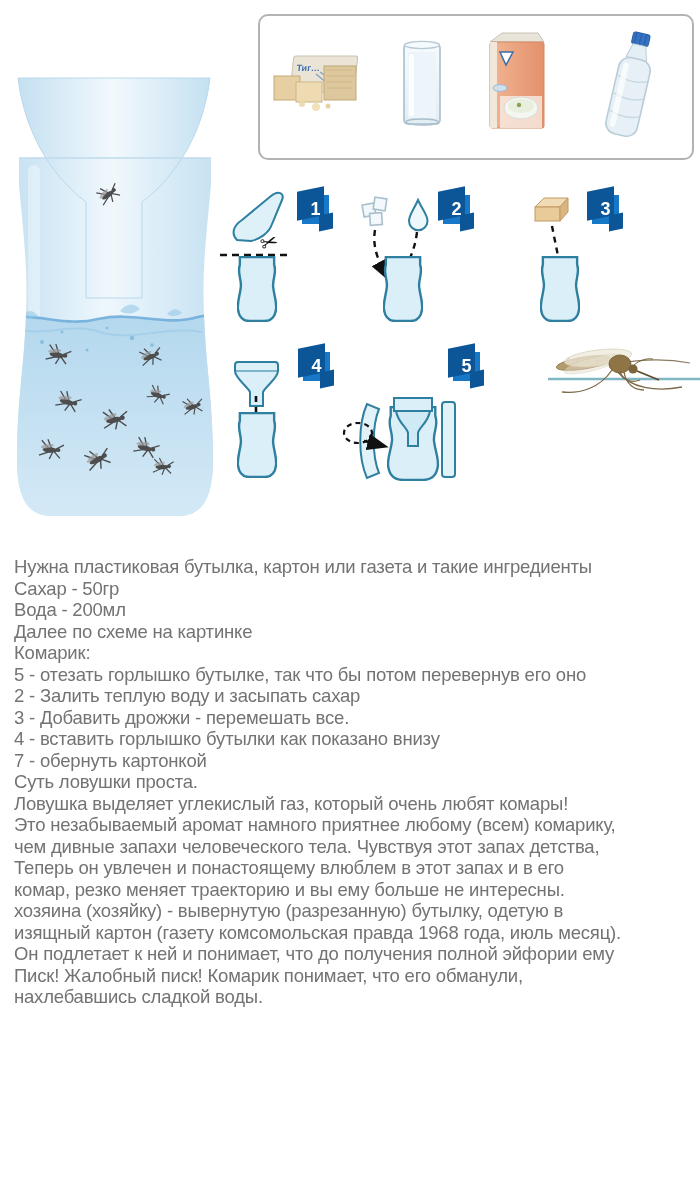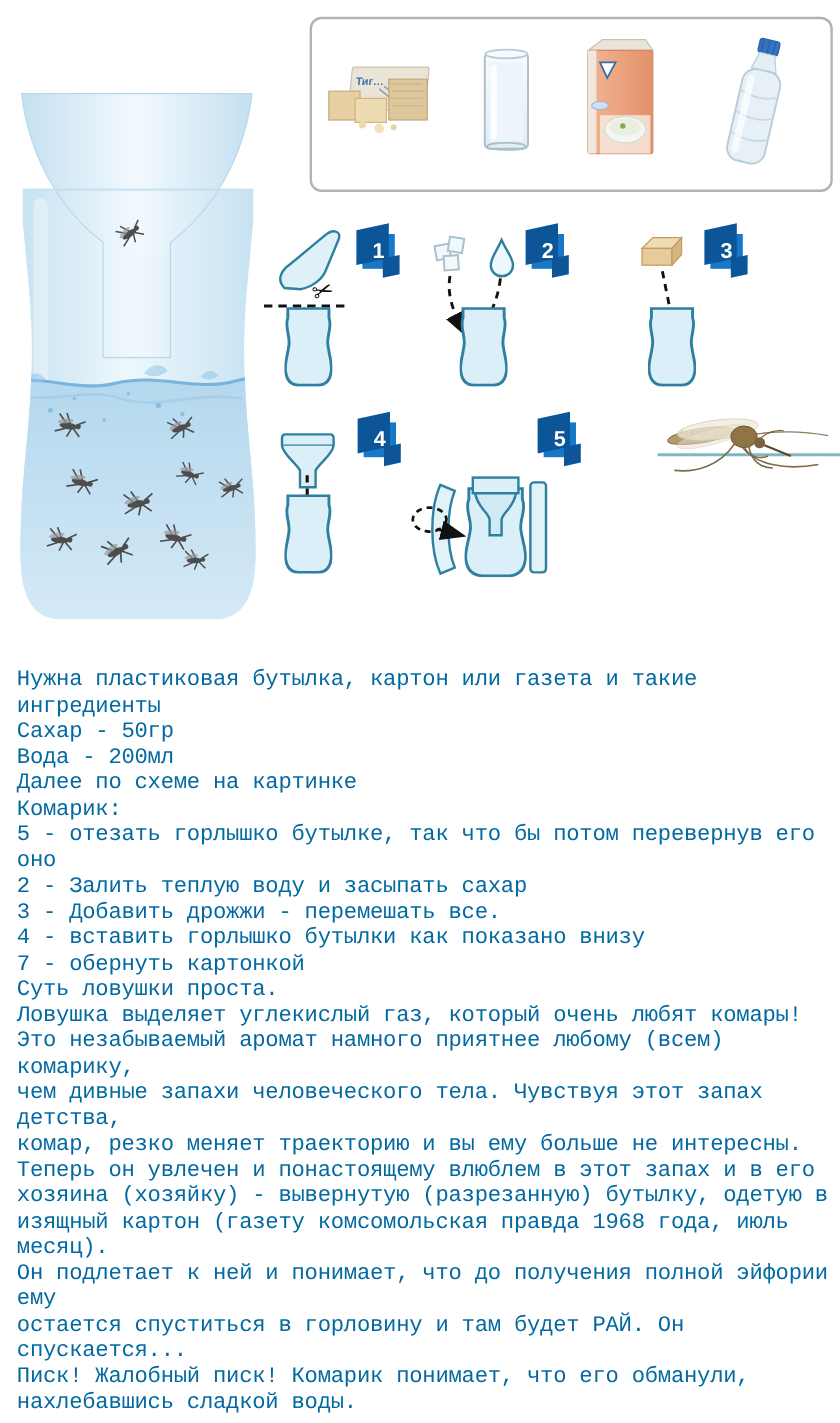--- a/index.html
+++ b/index.html
@@ -16,21 +16,21 @@
         display:flex;align-items:center;justify-content:center;
         font-size:18px;font-weight:bold;z-index:3;
         font-family:"Liberation Sans",sans-serif;}
   .badge::before{content:"";position:absolute;left:-5px;top:-6px;width:100%;height:100%;
         background:#0c5697;transform:skewY(-12deg);z-index:-1;}
   .badge::after{content:"";position:absolute;right:-4px;bottom:-6px;width:14px;height:16px;
         background:#0c5697;transform:skewY(-12deg);z-index:-2;}
 
   
   .textblock{position:absolute;left:14px;top:556px;width:678px;
-        font-size:18.5px;line-height:21.5px;letter-spacing:-0.2px;color:#0369a1;font-family:Liberation Mono, monospace;}
+        font-size:18.5px;line-height:21.5px;letter-spacing:-0.2px;color:#737373;}
   .textblock p{margin:0;}
   .gap{margin-top:19px;}
 </style>
 </head>
 <body>
 
 <div class="page">
 
   <svg class="abs" style="left:2px;top:70px;" width="225" height="470" viewBox="0 0 225 470">
     <defs>
@@ -255,23 +255,22 @@
     <p>5 - отезать горлышко бутылке, так что бы потом перевернув его оно</p>
     <p>2 - Залить теплую воду и засыпать сахар</p>
     <p>3 - Добавить дрожжи - перемешать все.</p>
     <p>4 - вставить горлышко бутылки как показано внизу</p>
     <p>7 - обернуть картонкой</p>
 
     <p class="gap">Суть ловушки проста.</p>
     <p>Ловушка выделяет углекислый газ, который очень любят комары!</p>
     <p>Это незабываемый аромат намного приятнее любому (всем) комарику,</p>
     <p>чем дивные запахи человеческого тела. Чувствуя этот запах детства,</p>
+    <p>Теперь он увлечен и понастоящему влюблем в этот запах и в его</p>
     <p>комар, резко меняет траекторию и вы ему больше не интересны.</p>
-    <p>Теперь он увлечен и понастоящему влюблем в этот запах и в его</p>
     <p>хозяина (хозяйку) - вывернутую (разрезанную) бутылку, одетую в</p>
     <p>изящный картон (газету комсомольская правда 1968 года, июль месяц).</p>
     <p>Он подлетает к ней и понимает, что до получения полной эйфории ему</p>
-    <p>остается спуститься в горловину и там будет РАЙ. Он спускается...</p>
     <p>Писк! Жалобный писк! Комарик понимает, что его обманули,</p>
     <p>нахлебавшись сладкой воды.</p>
   </div>
 
 </div>
 
 </body></html>

